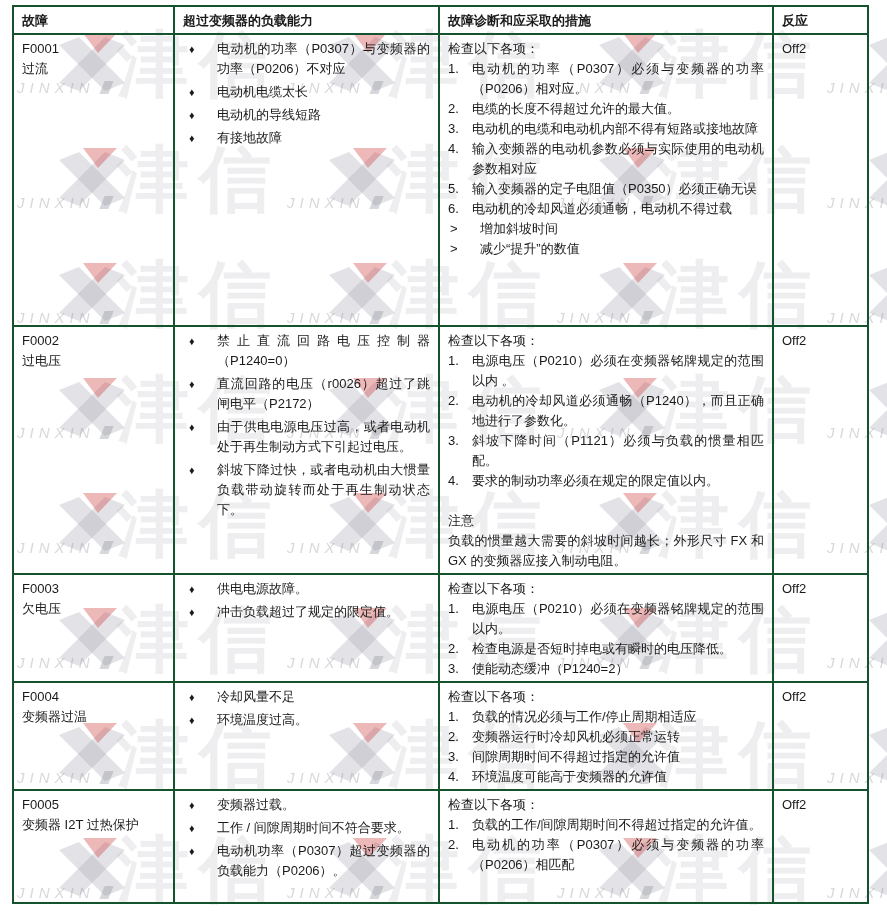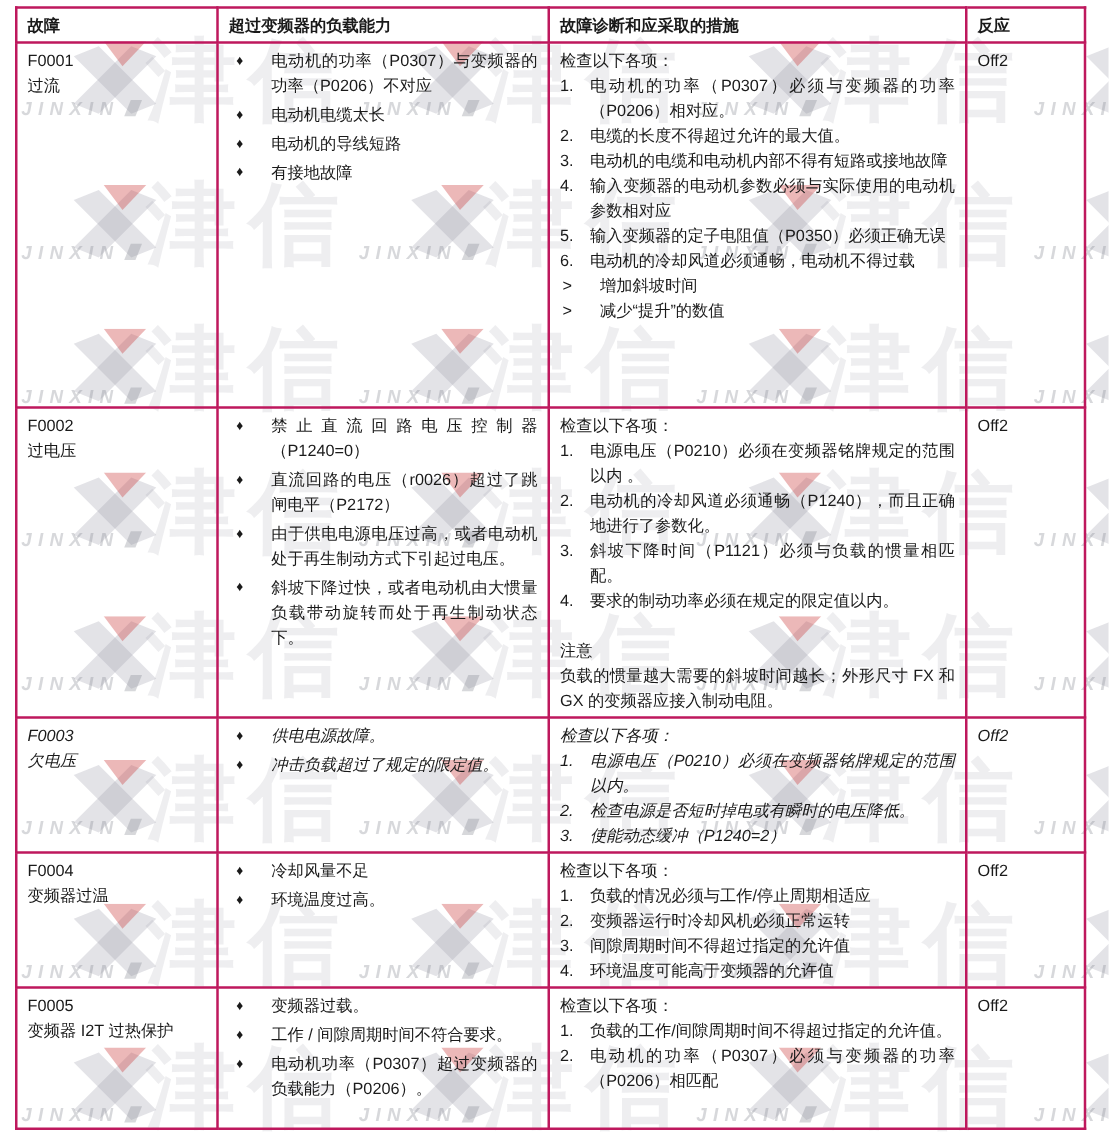--- a/index.html
+++ b/index.html
@@ -12,36 +12,36 @@
   .watermark-layer{position:absolute;inset:0;z-index:0;pointer-events:none;}
   .wm-unit{position:absolute;width:270px;height:115px;}
   .wm-x{position:absolute;left:0;top:0;}
   .wm-cn{
     position:absolute;left:64px;top:-16px;
     font-size:72px;font-weight:bold;letter-spacing:10px;white-space:nowrap;
     color:rgba(150,152,162,0.16);
   }
   .wm-brand{
     position:absolute;left:-36px;top:46px;
-    font-style:italic;font-weight:bold;font-size:15px;letter-spacing:5px;
+    font-style:italic;font-weight:normal;font-size:15px;letter-spacing:5px;
     color:rgba(138,140,150,0.34);white-space:nowrap;
   }
   .wm-brand::after{
     content:"";display:inline-block;width:9px;height:13px;
     background:rgba(138,140,150,0.34);transform:skewX(-22deg);
     margin-left:7px;vertical-align:-1px;
   }
   
   table.fault-table{
     position:relative;z-index:1;
     border-collapse:collapse;table-layout:fixed;
     margin:5px 0 0 12px;background:transparent;
   }
   th,td{
-    border:2px solid #be185d;vertical-align:top;background:transparent;
+    border:2px solid #14532d;vertical-align:top;background:transparent;
     font-size:13px;line-height:20px;padding:4px 8px 2px 8px;
     text-align:left;font-weight:normal;
   }
   th{font-weight:bold;height:20px;white-space:nowrap;overflow:hidden;}
   .fault-code,.fault-name{line-height:20px;}
   .cause-item{display:flex;margin-bottom:3px;}
   .cause-bullet{flex:none;width:28px;padding-left:6px;font-size:11px;line-height:20px;}
   .cause-text{flex:1;text-align:justify;}
   .diag-intro{line-height:20px;}
   .diag-step{display:flex;}
@@ -459,21 +459,21 @@
               <span class="step-num">4.</span>
               <span class="step-text">要求的制动功率必须在规定的限定值以内。</span>
             </div>
             <div class="note-title">注意</div>
             <div class="note-text">负载的惯量越大需要的斜坡时间越长；外形尺寸 FX 和 GX 的变频器应接入制动电阻。</div>
           </td>
           <td class="cell-reaction">
             <div class="reaction-text">Off2</div>
           </td>
         </tr>
-        <tr style="height: 100px; font-style: italic;">
+        <tr style="height: 100px;">
           <td class="cell-fault">
             <div class="fault-code">F0003</div>
             <div class="fault-name">欠电压</div>
           </td>
           <td class="cell-causes">
             <div class="cause-item">
               <span class="cause-bullet">♦</span>
               <span class="cause-text">供电电源故障。</span>
             </div>
             <div class="cause-item">

